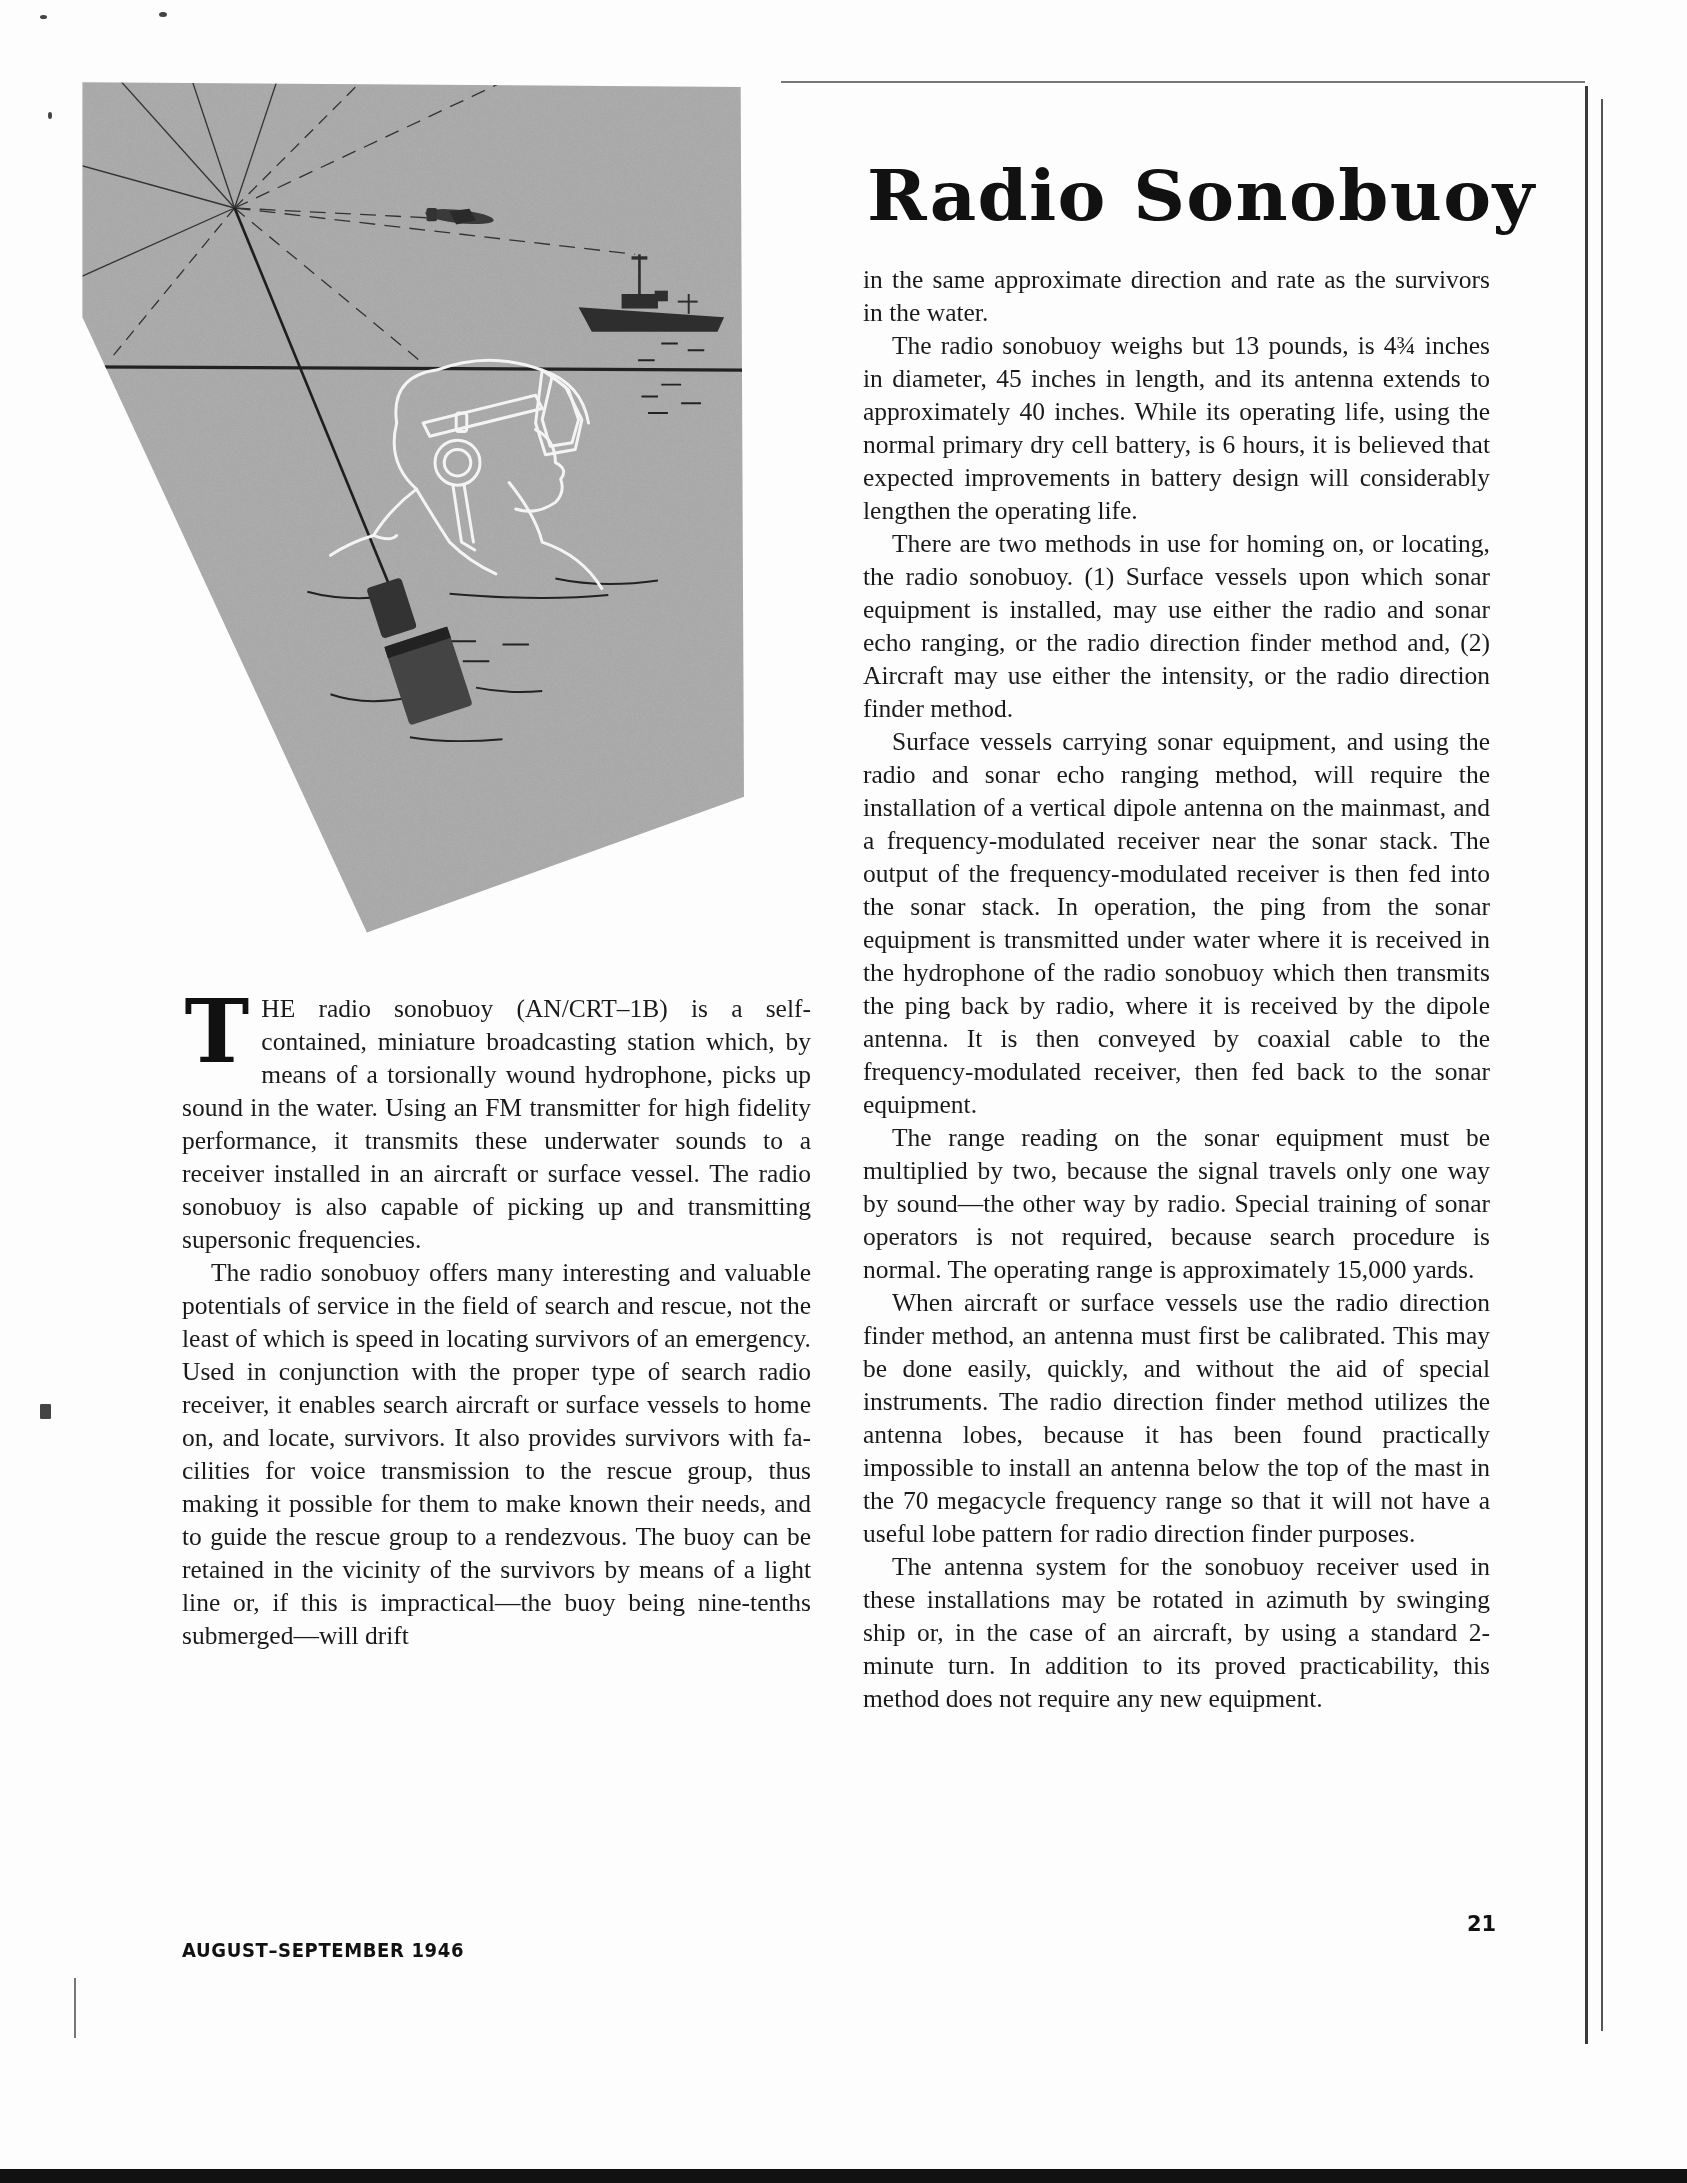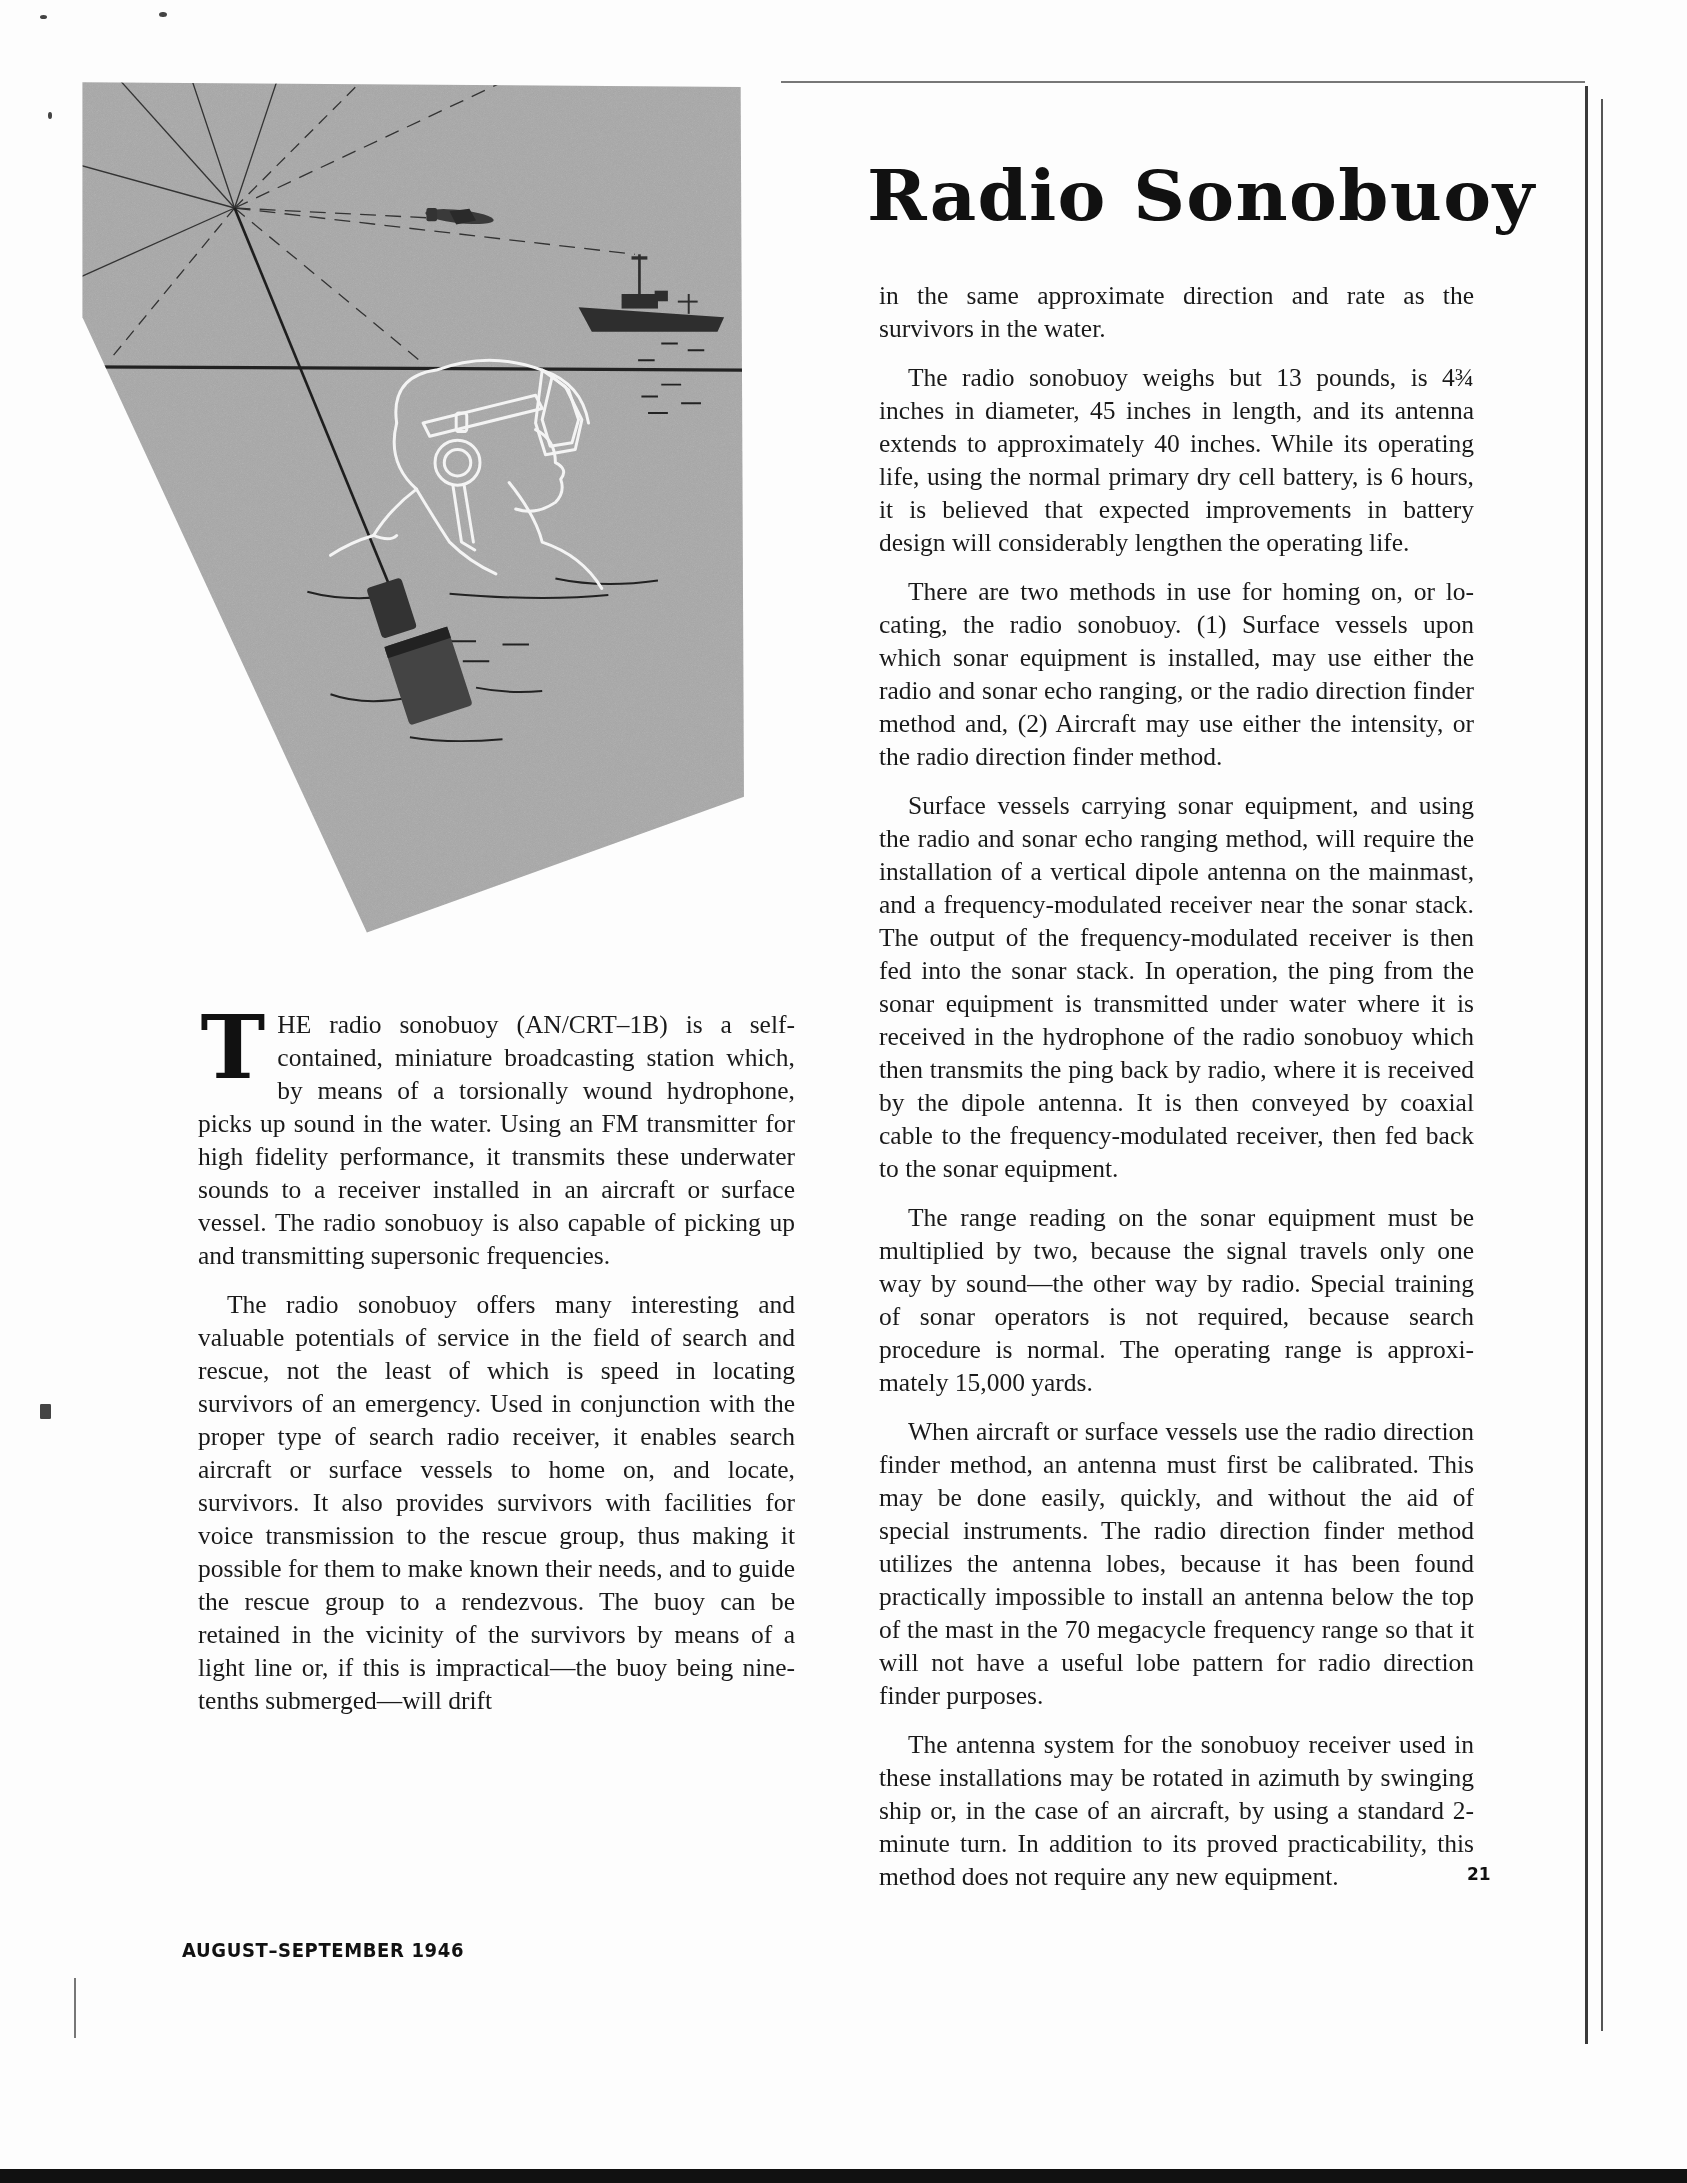--- a/index.html
+++ b/index.html
@@ -35,36 +35,36 @@
     position: absolute; left: 867px; top: 155px; width: 635px;
     font-family: "DejaVu Serif", serif; font-weight: 900;
     font-size: 69px; letter-spacing: 1.3px; color: #111; white-space: nowrap;
     transform: scaleX(1.04); transform-origin: left;
   }
   .col {
     position: absolute;
     font-size: 25.5px; line-height: 33px; text-align: justify;
     hyphens: manual;
   }
-  .col p { margin: 16px; text-indent: 29px; }
+  .col p { margin: 0; text-indent: 29px; }
   .col p.noindent { text-indent: 0; }
   .col-left { left: 182px; top: 992px; width: 629px; }
   .col-right { left: 863px; top: 263px; width: 627px; }
   .dropcap {
     float: left; font-family: "DejaVu Serif", serif; font-weight: 900;
     font-size: 87px; line-height: 71px; margin: 4px 12px 0 2.6px; color: #111;
   }
   .footer-left {
     position: absolute; left: 182px; top: 1938px;
     font-family: "DejaVu Sans", sans-serif; font-weight: bold; font-size: 20px;
     letter-spacing: 0.7px; color: #111; transform: scaleX(0.9); transform-origin: left;
   }
   .footer-right {
-    position: absolute; left: 1467px; top: 1864px;
-    font-family: "DejaVu Sans", sans-serif; font-weight: bold; font-size: 17px; color: #111;
+    position: absolute; left: 1467px; top: 1912px;
+    font-family: "DejaVu Sans", sans-serif; font-weight: bold; font-size: 21px; color: #111;
   }
   .speck { position: absolute; background: #444; border-radius: 50%; }
 </style>
 </head>
 <body>
 
 <div class="top-rule"></div>
 <div class="page-edge-right"></div>
 <div class="page-edge-right2"></div>
 <div class="page-edge-left"></div>

